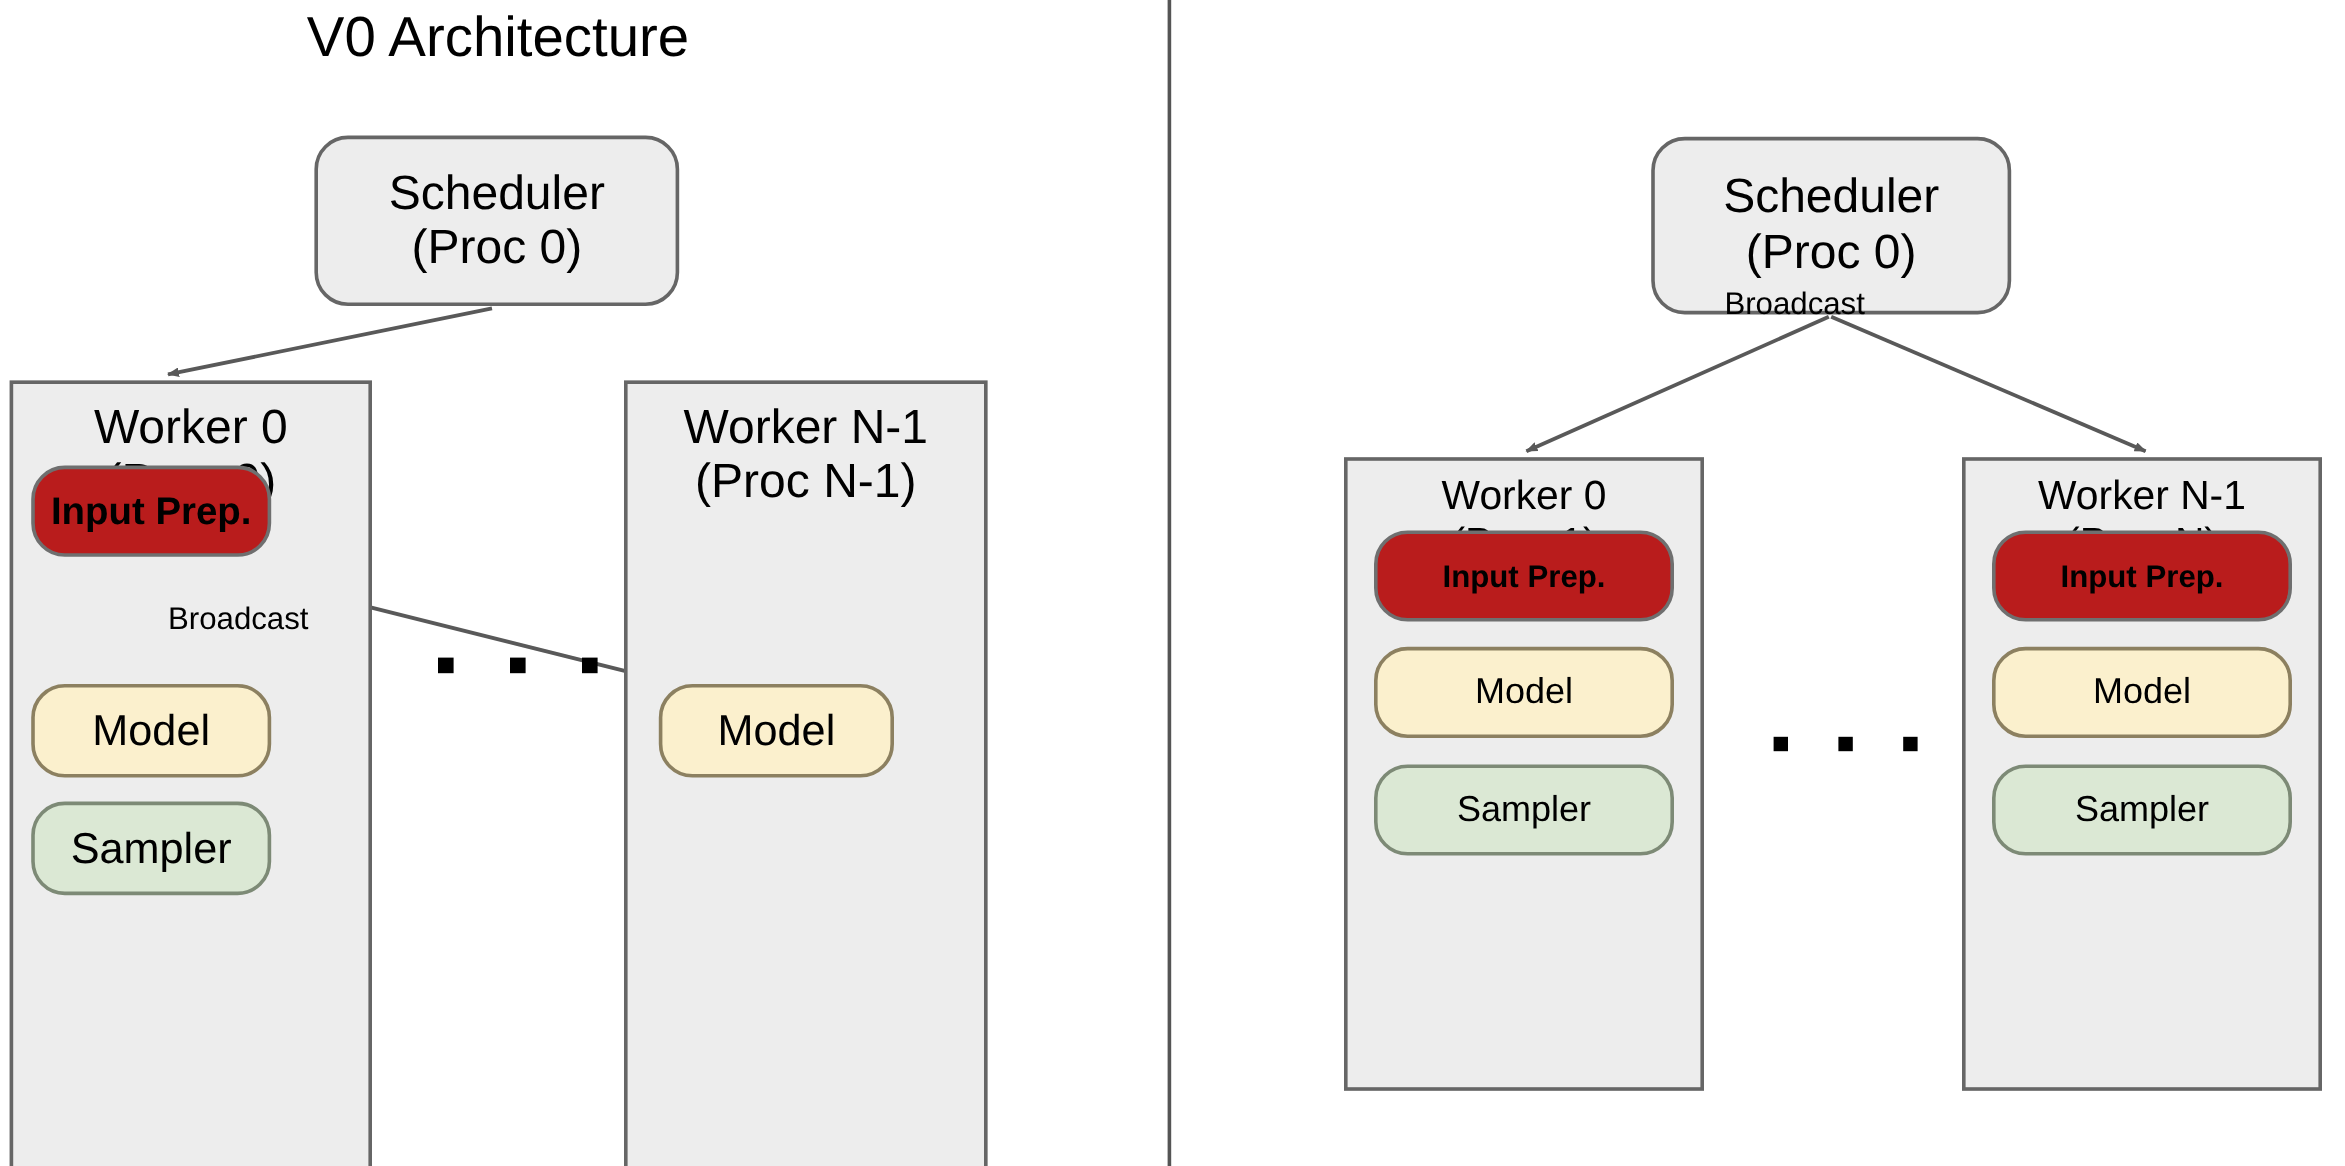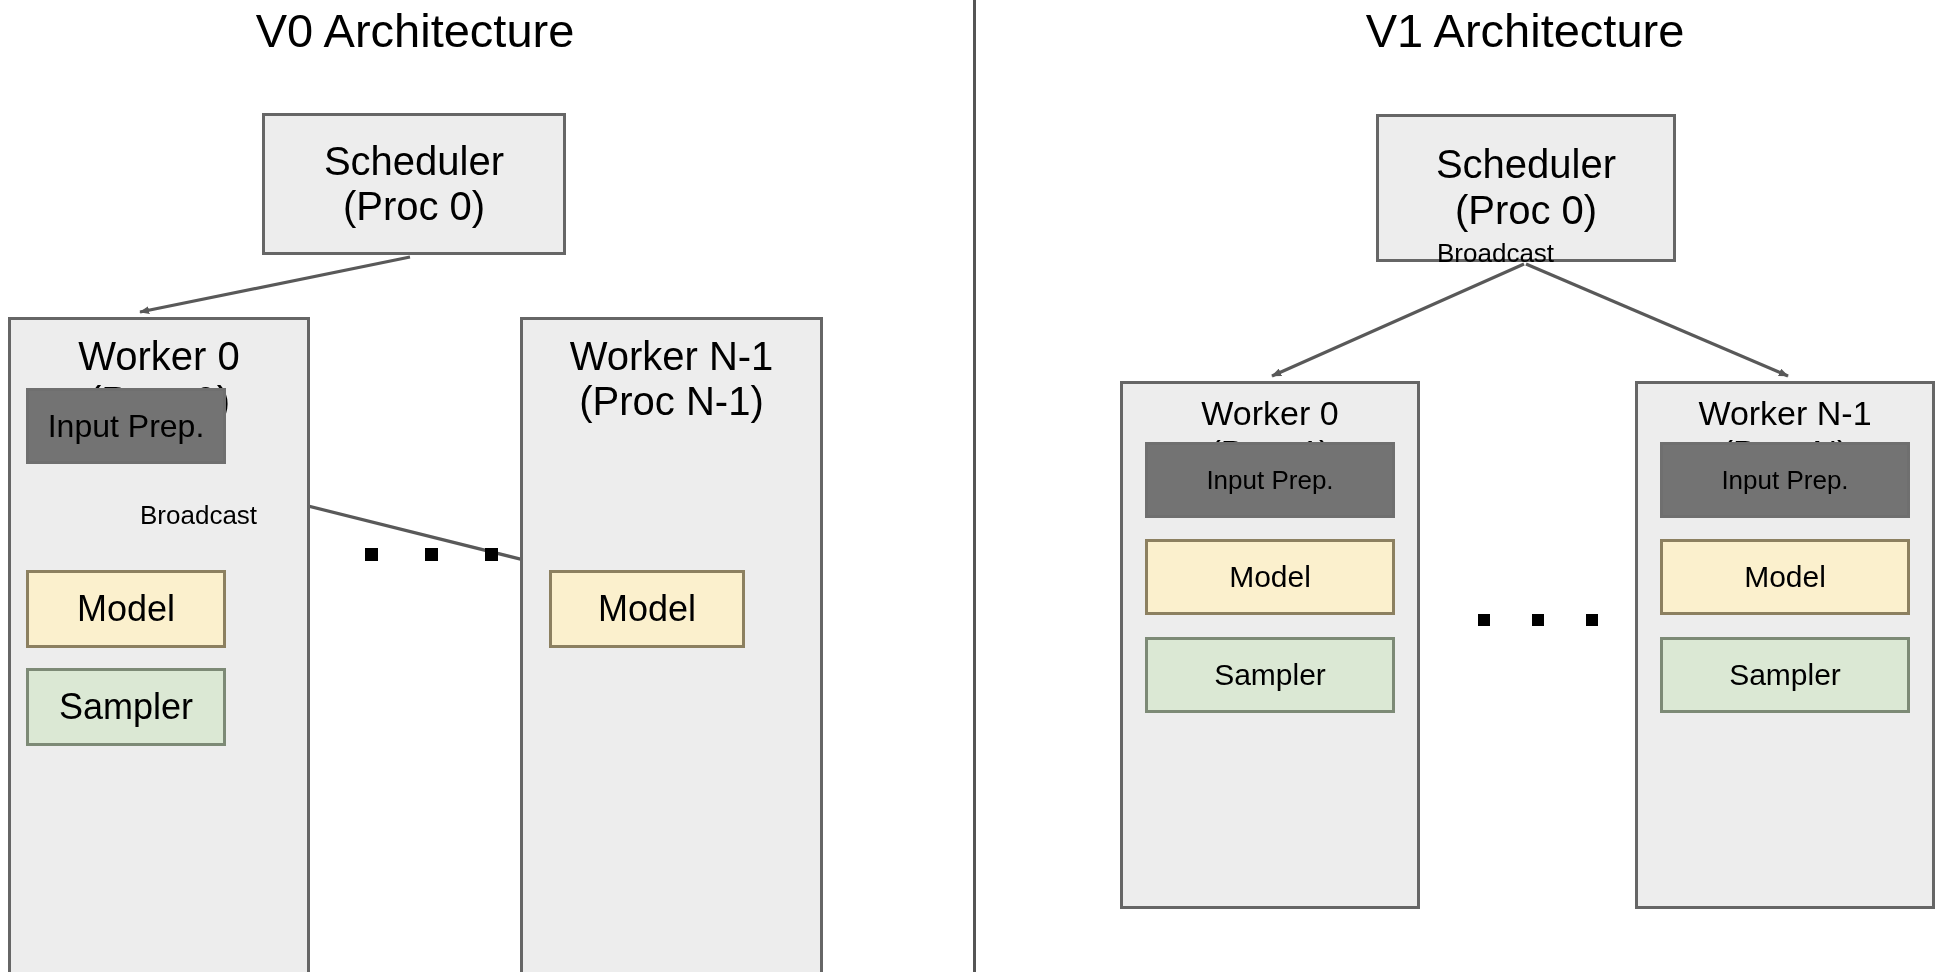--- a/index.html
+++ b/index.html
@@ -40,22 +40,23 @@
     align-items: center;
   }
   .container-box {
     background: #ededed;
     border-color: #666666;
   }
   .leaf-box {
     justify-content: center;
     align-items: center;
     text-align: center;
-  }
-  .purple { background: #737373; border: 3px solid #6f6f6f; }
+    border-radius: 28px;
+  }
+  .purple { background: #b91c1c; border: 3px solid #6f6f6f; font-weight: bold; }
   .yellow { background: #fbf0cd; border: 3px solid #8c8060; }
   .green  { background: #dbe8d4; border: 3px solid #7d8a76; }
 
   .box-label {
     display: block;
     width: 100%;
     text-align: center;
     white-space: pre-line;
   }
 
@@ -166,21 +167,20 @@
   </div>
 
   <div class="edge-label" style="left:140px; top:500px;">Broadcast</div>
 
   <div class="dots" style="left:365px; top:548px;">
     <span class="dot"></span>
     <span class="dot"></span>
     <span class="dot"></span>
   </div>
 
-  <div class="panel-title" style="left:1100px; top:6px; width:850px;">V1 Architecture</div>
 
   <div class="box container-box leaf-box" style="left:1376px; top:114px; width:300px; height:148px;">
     <span class="box-label t-sched-v1">Scheduler
 (Proc 0)</span>
   </div>
 
   <div class="edge-label" style="left:1437px; top:238px;">Broadcast</div>
 
   <div class="box container-box" style="left:1120px; top:381px; width:300px; height:528px; padding-top:10px;">
     <span class="box-label t-worker-v1">Worker 0

